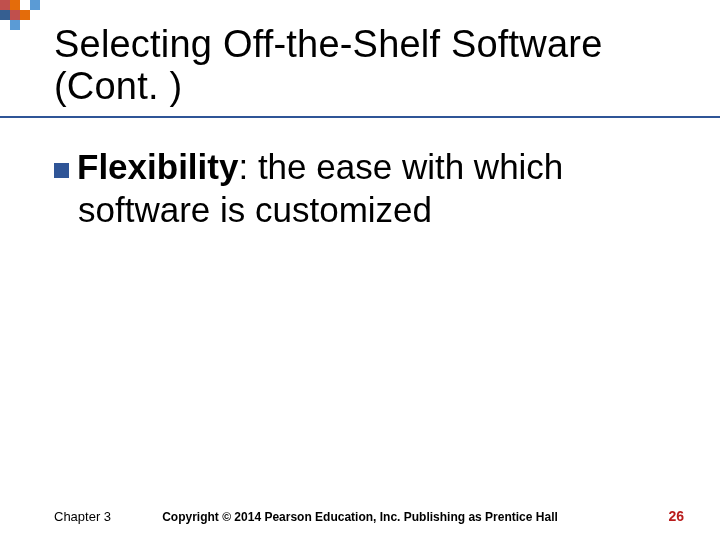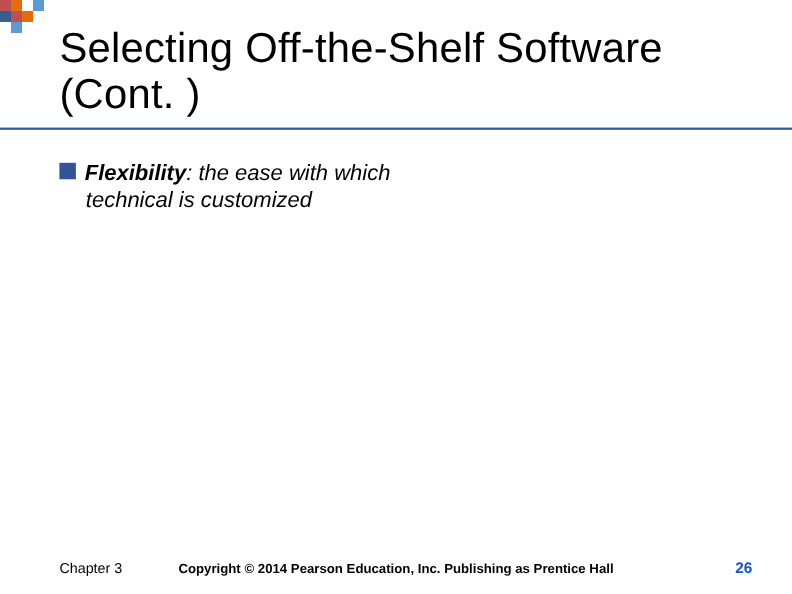--- a/index.html
+++ b/index.html
@@ -60,23 +60,22 @@
     left: 0;
     width: 720px;
     height: 2px;
     background: #2f5597;
   }
   .body {
     position: absolute;
     top: 146px;
     left: 54px;
     right: 44px;
-    font-size: 20px;
+    font-size: 35px;
     line-height: 1.22;
-    font-style: italic;
   }
   .item {
     margin-bottom: 6px;
   }
   .bullet {
     display: inline-block;
     width: 15px;
     height: 15px;
     background: #2f5597;
     margin-right: 8px;
@@ -103,21 +102,21 @@
     text-align: center;
     font-size: 12px;
     font-weight: bold;
   }
   .footer-right {
     position: absolute;
     bottom: 16px;
     right: 36px;
     font-size: 14px;
     font-weight: bold;
-    color: #1d4ed8;
+    color: #b91c1c;
   }
 </style>
 </head>
 <body>
 
 <div class="slide">
 
   <div class="logo">
     <div class="sq r  s1"></div>
     <div class="sq o  s2"></div>
@@ -127,21 +126,21 @@
     <div class="sq o  s6"></div>
     <div class="sq lb s7"></div>
   </div>
 
   <div class="title">Selecting Off-the-Shelf Software (Cont. )</div>
   <div class="underline"></div>
 
   <div class="body">
     <div class="item">
       <span class="bullet"></span><span class="term">Flexibility</span><span>: the ease with which</span>
-      <span class="cont">technical is customized</span>
+      <span class="cont">software is customized</span>
     </div>
   </div>
 
   <div class="footer-left">Chapter 3</div>
   <div class="footer-center">Copyright © 2014 Pearson Education, Inc. Publishing as Prentice Hall</div>
   <div class="footer-right">26</div>
 
 </div>
 
 </body></html>

